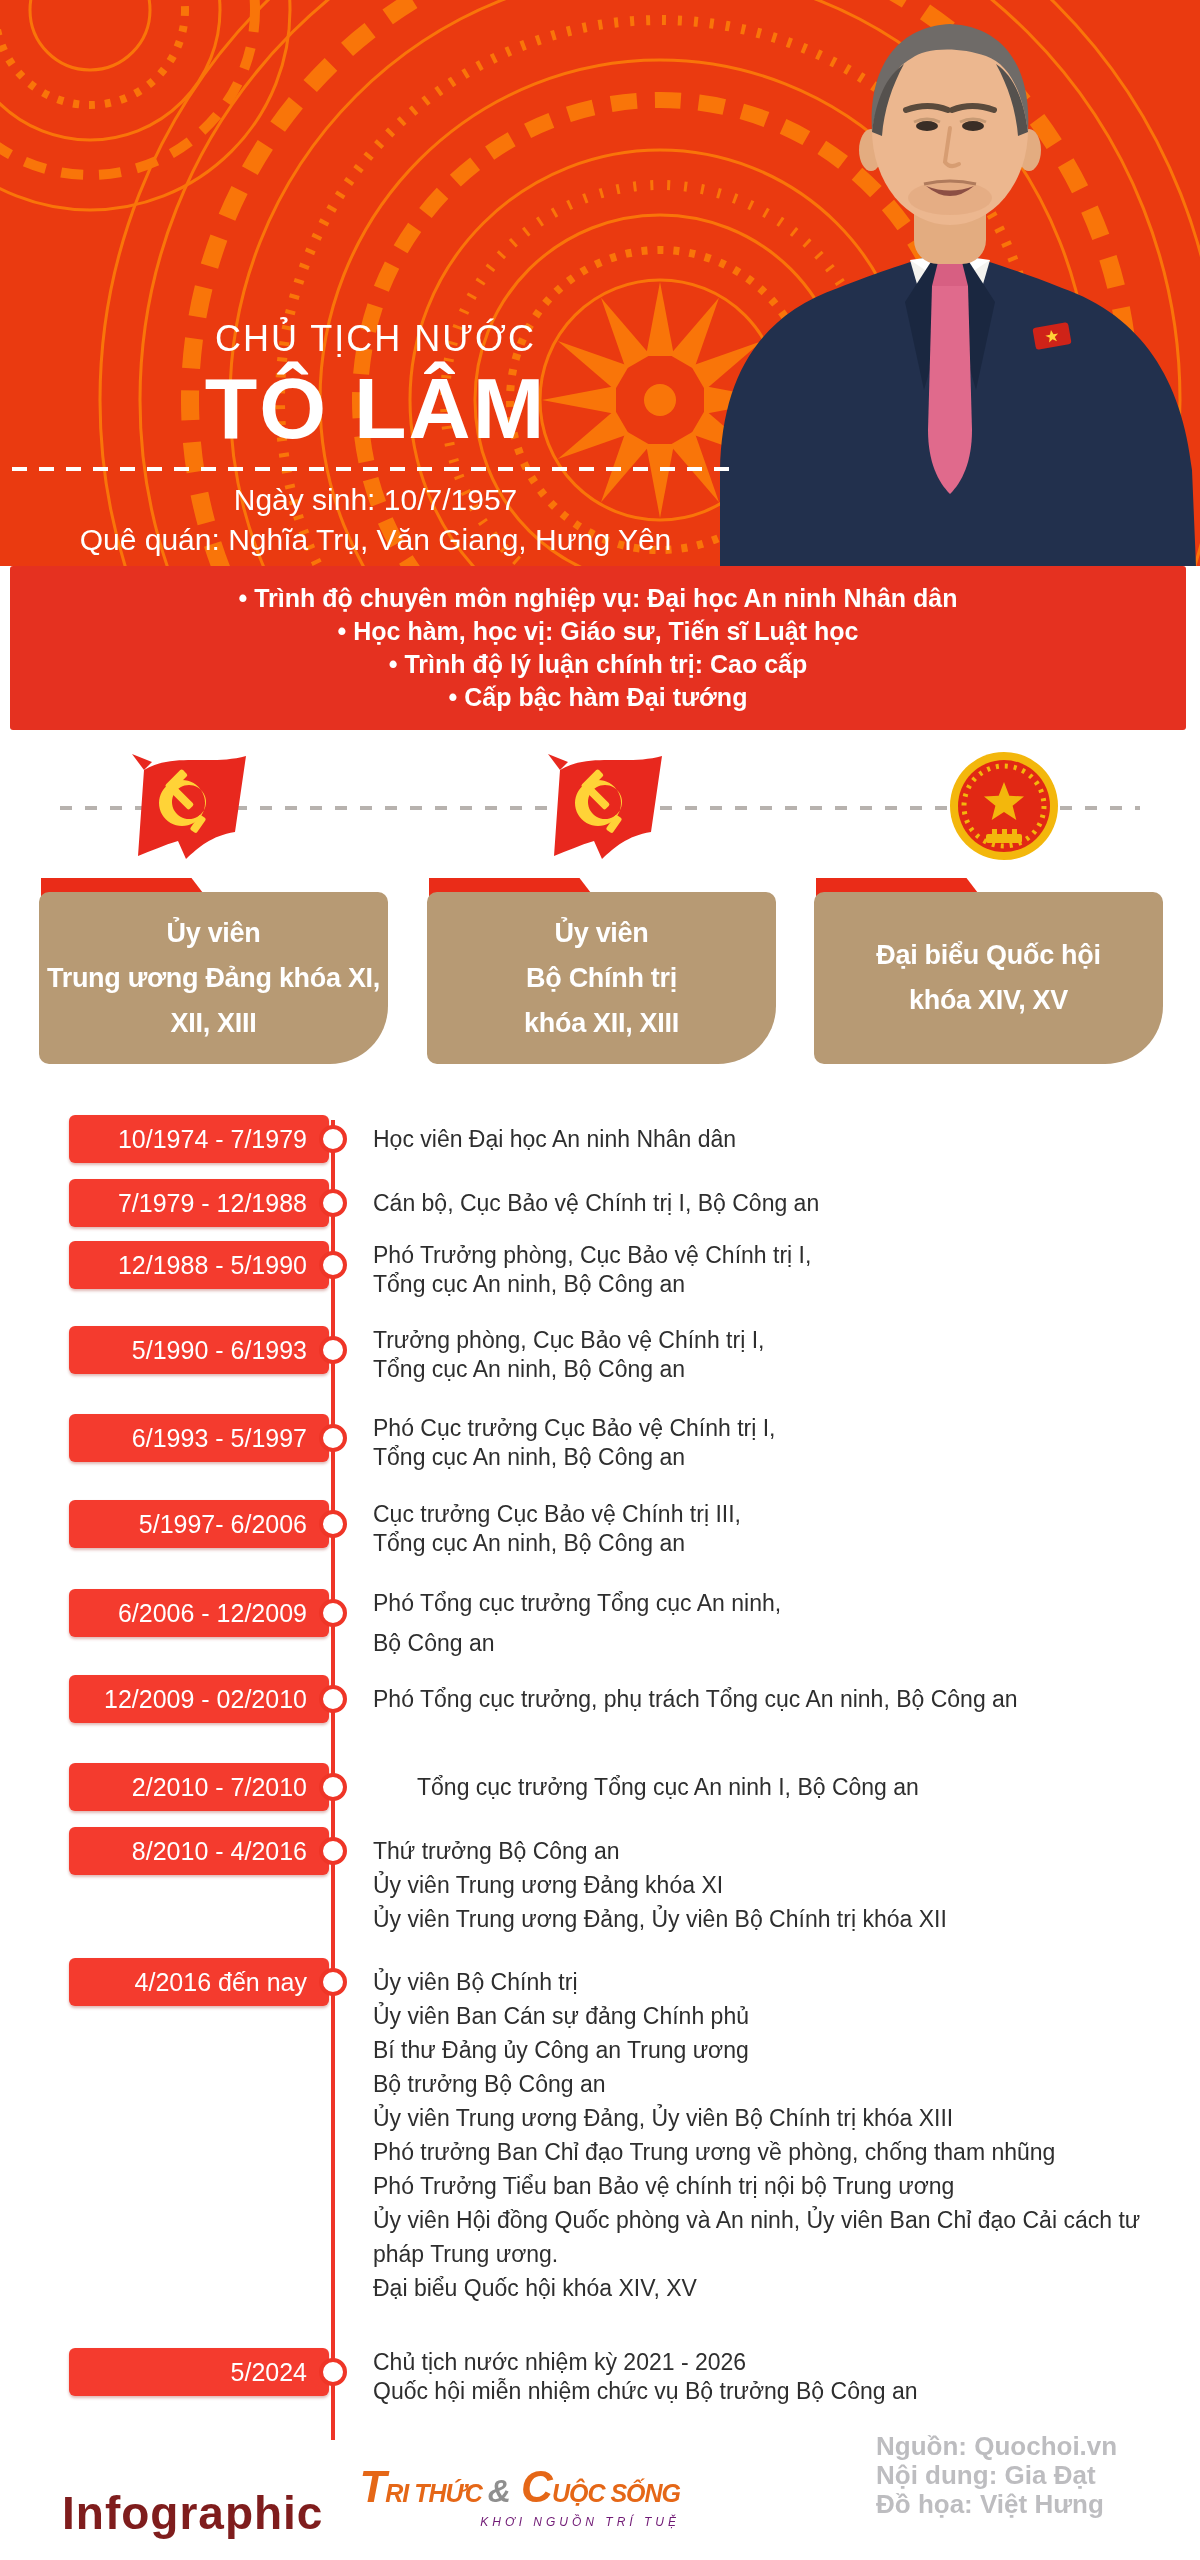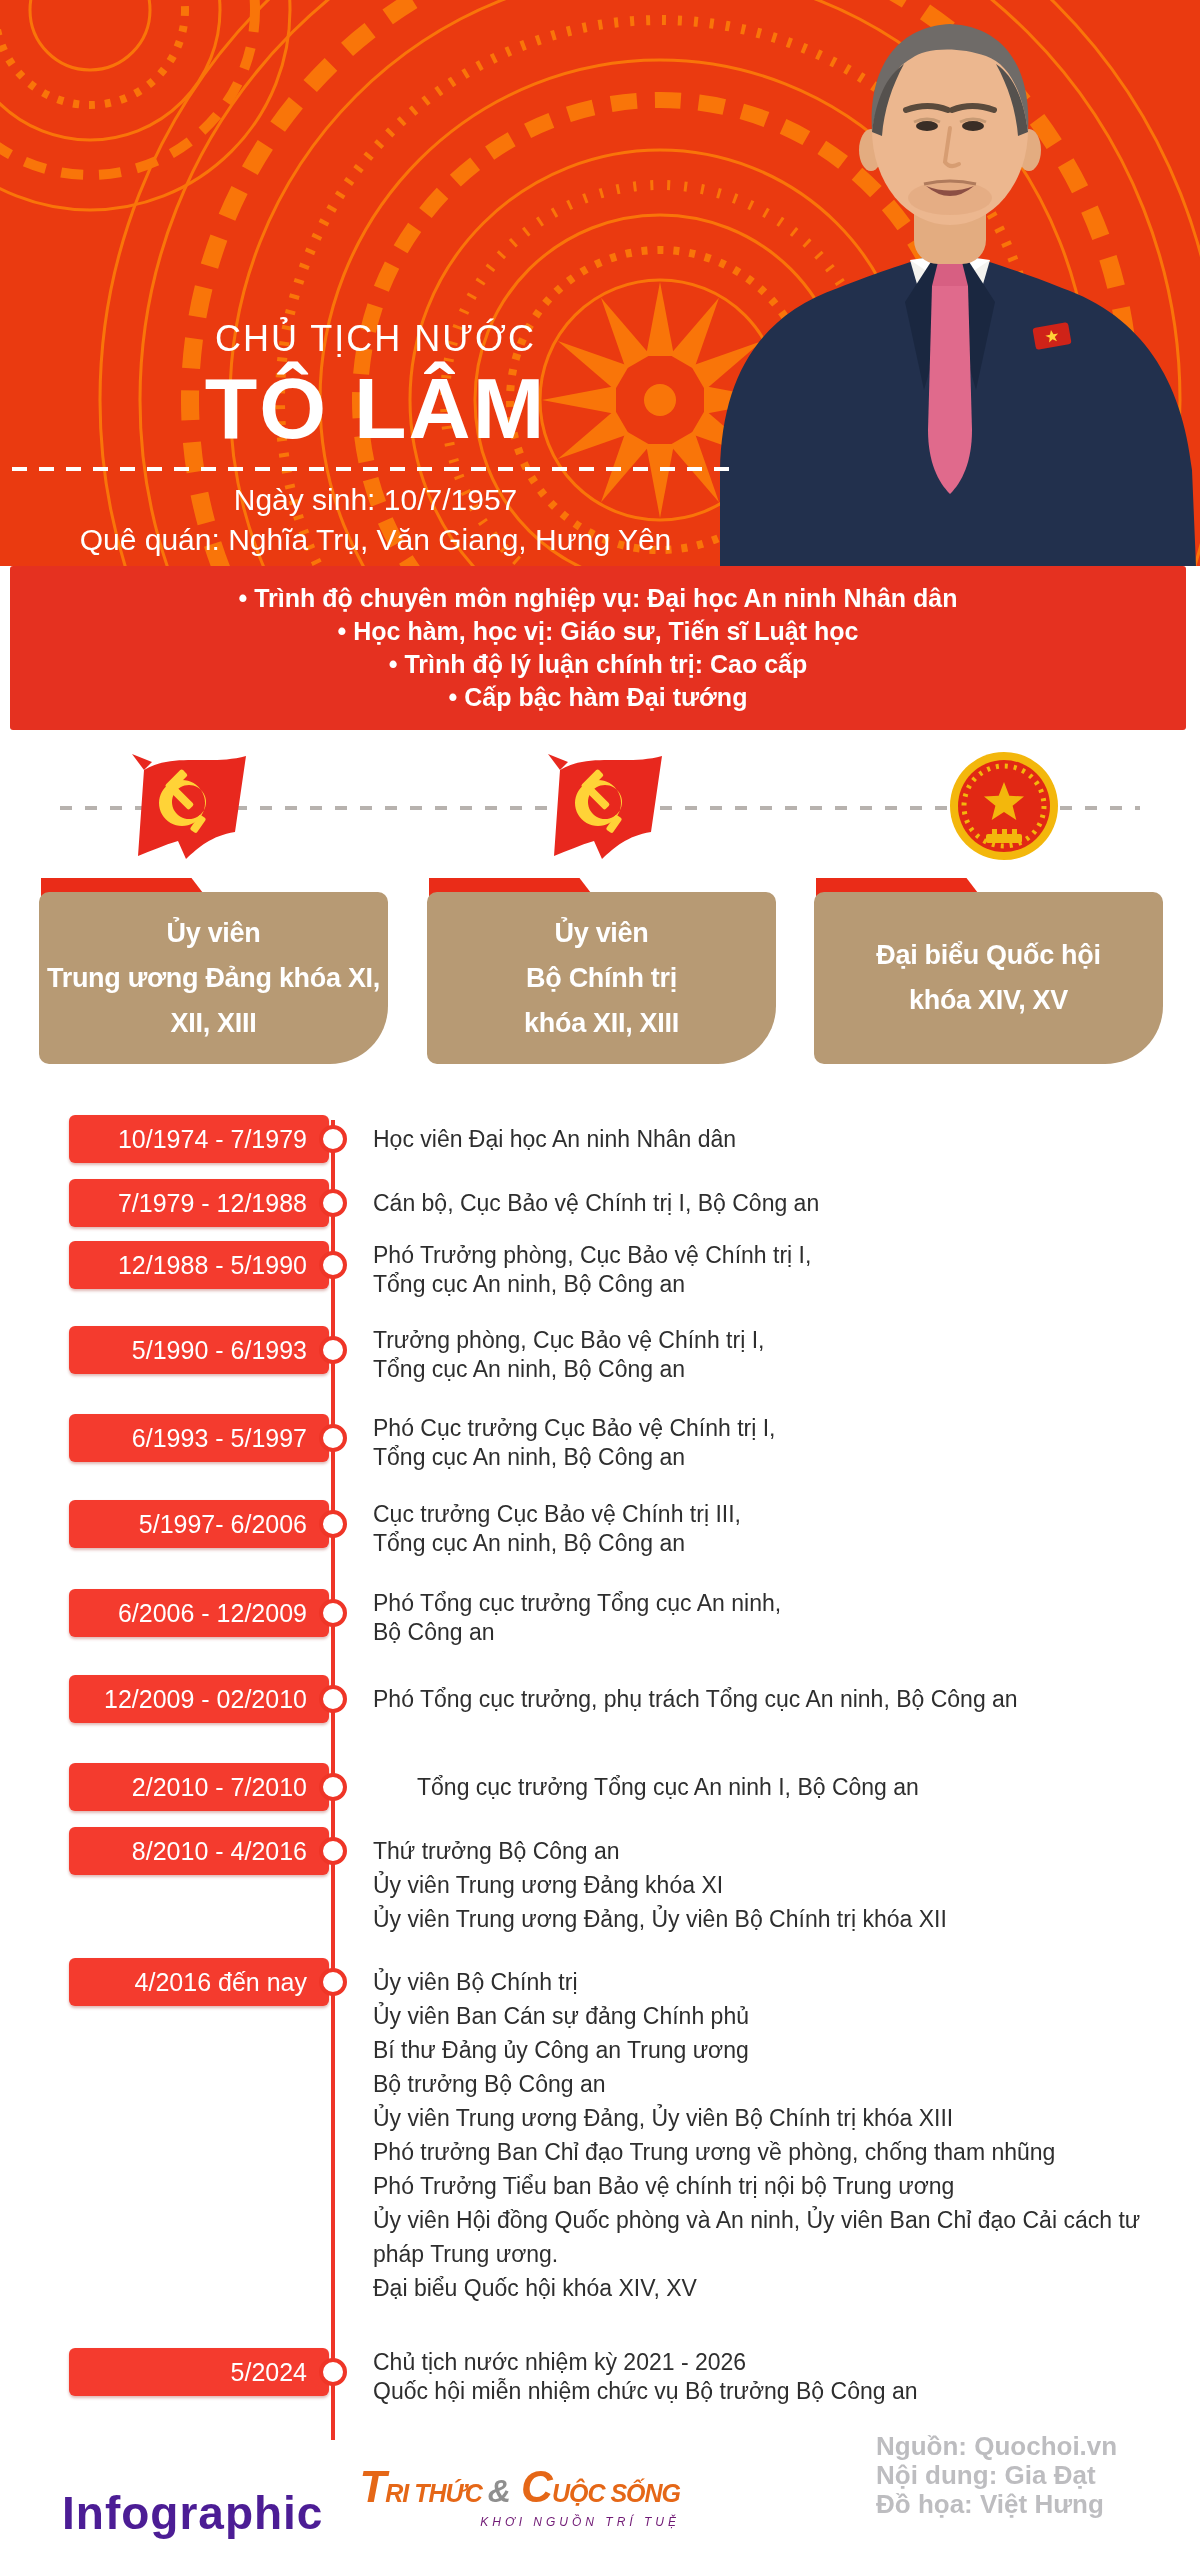--- a/index.html
+++ b/index.html
@@ -48,21 +48,21 @@
       justify-content:flex-end;padding-right:22px;box-sizing:border-box;
       box-shadow:0 2px 3px rgba(150,20,10,.3);white-space:nowrap;}
   .t-dot{position:absolute;left:319px;width:28px;height:28px;background:#fff;
       border:4px solid #ef3527;border-radius:50%;box-sizing:border-box;z-index:2;}
   .t-desc{position:absolute;left:373px;width:790px;color:#2e2e2e;font-size:23px;}
   .t-desc.c{display:flex;flex-direction:column;justify-content:center;min-height:48px;line-height:29px;}
   .t-desc.f{line-height:34px;}
 
   
   .info-label{position:absolute;left:62px;top:2486px;font-size:46px;font-weight:800;
-      color:#4c1d95;letter-spacing:1px;}
+      color:#7f1d1d;letter-spacing:1px;}
   .logo{position:absolute;left:340px;top:2462px;width:340px;text-align:right;font-style:italic;}
   .logo-main{color:#e56717;font-weight:800;white-space:nowrap;letter-spacing:-1px;}
   .lg-big{font-size:44px;}
   .lg-small{font-size:25px;}
   .lg-amp{color:#8f8f8f;font-size:32px;font-weight:800;}
   .logo-tag{margin-top:3px;font-size:12px;letter-spacing:4px;color:#701a75;font-weight:500;}
   .credits{position:absolute;left:876px;top:2432px;font-size:26px;font-weight:700;
       color:#bdbdc0;line-height:29px;}
 </style>
 </head>
@@ -266,21 +266,21 @@
 
     <div class="t-box" style="top: 1500px;">5/1997- 6/2006</div>
     <div class="t-dot" style="top: 1510px;"></div>
     <div class="t-desc c" style="top: 1500px;">
         <div>Cục trưởng Cục Bảo vệ Chính trị III,</div>
         <div>Tổng cục An ninh, Bộ Công an</div>
       </div>
 
     <div class="t-box" style="top: 1589px; text-align: right;">6/2006 - 12/2009</div>
     <div class="t-dot" style="top: 1599px;"></div>
-    <div class="t-desc c" style="top: 1589px;">
+    <div class="t-desc c" style="top: 1589px; gap: 11px;">
         <div>Phó Tổng cục trưởng Tổng cục An ninh,</div>
         <div>Bộ Công an</div>
       </div>
 
     <div class="t-box" style="top: 1675px;">12/2009 - 02/2010</div>
     <div class="t-dot" style="top: 1685px;"></div>
     <div class="t-desc c" style="top: 1675px;">
         <div>Phó Tổng cục trưởng, phụ trách Tổng cục An ninh, Bộ Công an</div>
       </div>
 

